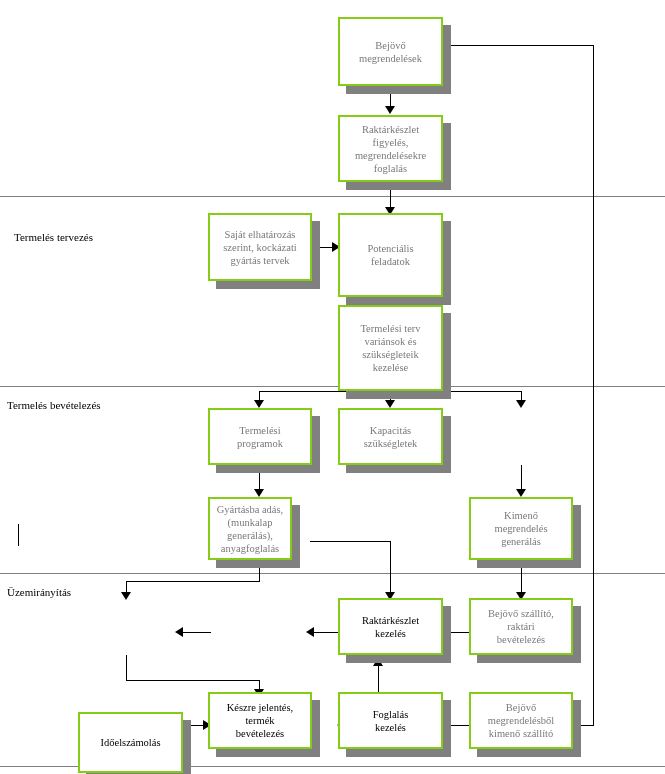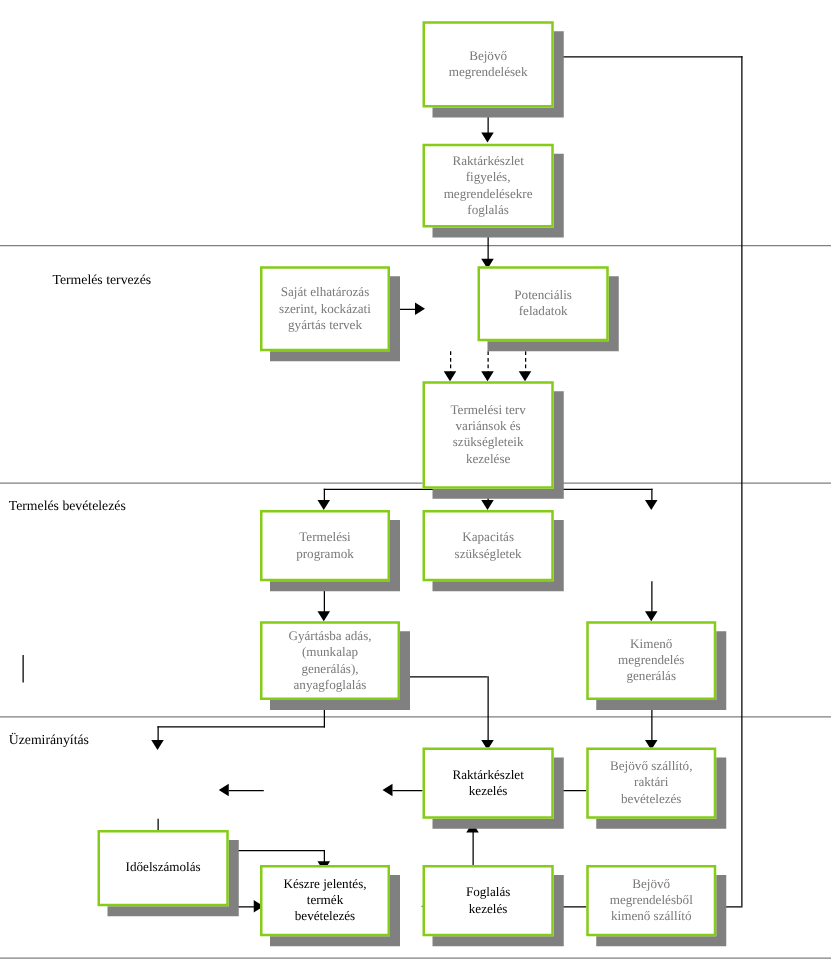--- a/index.html
+++ b/index.html
@@ -40,21 +40,21 @@
 </head>
 <body>
 
 <div id="stage">
 
   <div class="divider" style="top:196px;"></div>
   <div class="divider" style="top:386px;"></div>
   <div class="divider" style="top:573px;"></div>
   <div class="divider" style="top:766px;"></div>
 
-  <div class="sect-label" style="left:14px;top:218px;margin-left:28px;">Termelés tervezés</div>
+  <div class="sect-label" style="left:14px;top:231px;">Termelés tervezés</div>
   <div class="sect-label" style="left:7px;top:399px;">Termelés bevételezés</div>
   <div class="sect-label" style="left:7px;top:586px;">Üzemirányítás</div>
 
   <div class="tick" style="left:18px;top:524px;height:22px;"></div>
 
   <div class="ln v" style="left:390px;top:86px;height:22px;"></div>
   <div class="arrow down" style="left:385px;top:106px;"></div>
 
   <div class="ln h" style="left:440px;top:45px;width:154px;"></div>
   <div class="ln v" style="left:593px;top:45px;height:680px;"></div>
@@ -149,21 +149,21 @@
 
   <div class="node" style="left:208px;top:213px;width:104px;height:68px;">
     <div class="shadow"></div>
     <div class="face">
       <span class="lbl">Saját elhatározás
 szerint, kockázati
 gyártás tervek</span>
     </div>
   </div>
 
-  <div class="node" style="left:338px;top:213px;width:105px;height:60px;margin-left:44px;">
+  <div class="node" style="left:338px;top:213px;width:105px;height:84px;">
     <div class="shadow"></div>
     <div class="face">
       <span class="lbl">Potenciális
 feladatok</span>
     </div>
   </div>
 
   <div class="node" style="left:338px;top:305px;width:105px;height:86px;">
     <div class="shadow"></div>
     <div class="face">
@@ -184,21 +184,21 @@
 
   <div class="node" style="left:338px;top:408px;width:105px;height:57px;">
     <div class="shadow"></div>
     <div class="face">
       <span class="lbl">Kapacitás
 szükségletek</span>
     </div>
   </div>
 
 
-  <div class="node" style="left:208px;top:497px;width:112px;height:63px;">
+  <div class="node" style="left:208px;top:497px;width:84px;height:63px;">
     <div class="shadow"></div>
     <div class="face">
       <span class="lbl">Gyártásba adás,
 (munkalap
 generálás),
 anyagfoglalás</span>
     </div>
   </div>
 
   <div class="node" style="left:469px;top:497px;width:104px;height:63px;">
@@ -222,21 +222,21 @@
 
   <div class="node" style="left:469px;top:598px;width:104px;height:57px;">
     <div class="shadow"></div>
     <div class="face">
       <span class="lbl">Bejövő szállító,
 raktári
 bevételezés</span>
     </div>
   </div>
 
-  <div class="node dark" style="left:78px;top:664px;width:105px;height:61px;">
+  <div class="node dark" style="left:78px;top:712px;width:105px;height:61px;">
     <div class="shadow"></div>
     <div class="face">
       <span class="lbl">Időelszámolás</span>
     </div>
   </div>
 
   <div class="node dark" style="left:208px;top:692px;width:104px;height:57px;">
     <div class="shadow"></div>
     <div class="face">
       <span class="lbl">Készre jelentés,

